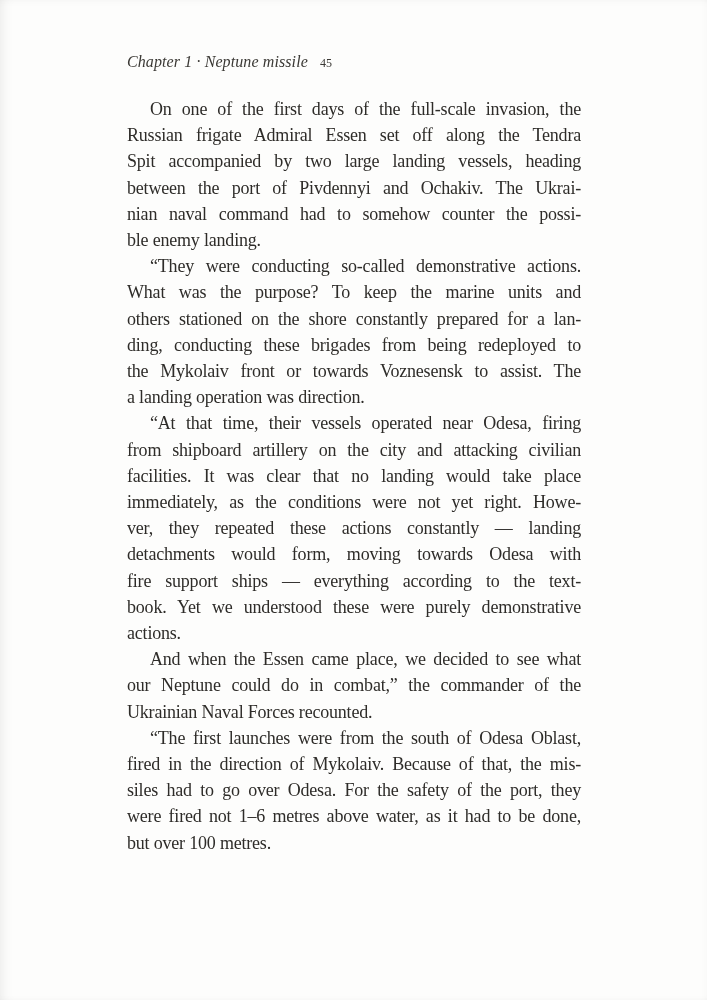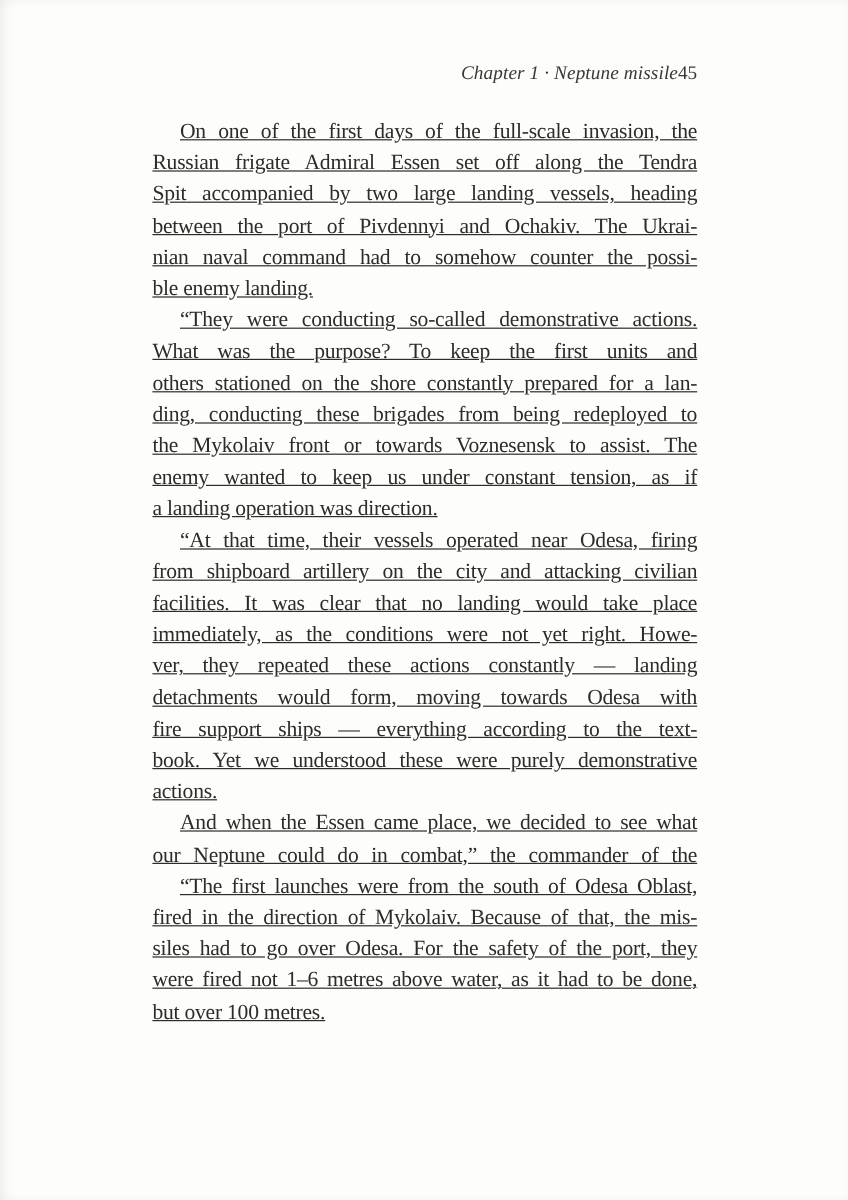--- a/index.html
+++ b/index.html
@@ -23,50 +23,50 @@
       inset -6px 0 10px -8px rgba(0,0,0,0.05),
       inset 0 8px 12px -10px rgba(0,0,0,0.05),
       inset 0 -6px 10px -8px rgba(0,0,0,0.04);
   }
   .running-head {
     position: absolute;
     left: 127px;
     right: 126px;
     top: 53px;
     display: flex;
-    justify-content: flex-end;
+    justify-content: flex-start;
     align-items: baseline;
     color: var(--header-color, #3b3935);
   }
   .chapter-title {
     font-style: italic;
     font-size: 16px;
     letter-spacing: 0.1px;
   }
   .page-number {
-    font-size: 16px;
+    font-size: 12px;
+    margin-left: 12px;
   }
   .body-text {
     position: absolute;
     left: 127px;
     top: 96px;
     width: 454px;
     color: var(--text-color, #2e2c29);
     font-size: 18px;
     line-height: 26.2px;
     letter-spacing: -0.2px;
   }
   .paragraph {
     margin: 0;
   }
   .text-line {
     text-align: justify;
     text-align-last: justify;
     white-space: normal;
-    text-decoration: underline;
   }
   .text-line.first {
     text-indent: 23px;
   }
   .text-line.last {
     text-align-last: left;
   }
 </style>
 </head>
 <body>
@@ -80,41 +80,41 @@
       <div class="paragraph">
         <div class="text-line first">On one of the first days of the full-scale invasion, the</div>
         <div class="text-line">Russian frigate Admiral Essen set off along the Tendra</div>
         <div class="text-line">Spit accompanied by two large landing vessels, heading</div>
         <div class="text-line">between the port of Pivdennyi and Ochakiv. The Ukrai-</div>
         <div class="text-line">nian naval command had to somehow counter the possi-</div>
         <div class="text-line last">ble enemy landing.</div>
       </div>
       <div class="paragraph">
         <div class="text-line first">“They were conducting so-called demonstrative actions.</div>
-        <div class="text-line">What was the purpose? To keep the first units and</div>
+        <div class="text-line">What was the purpose? To keep the marine units and</div>
         <div class="text-line">others stationed on the shore constantly prepared for a lan-</div>
         <div class="text-line">ding, conducting these brigades from being redeployed to</div>
         <div class="text-line">the Mykolaiv front or towards Voznesensk to assist. The</div>
-        <div class="text-line">enemy wanted to keep us under constant tension, as if</div>
         <div class="text-line last">a landing operation was direction.</div>
       </div>
       <div class="paragraph">
         <div class="text-line first">“At that time, their vessels operated near Odesa, firing</div>
         <div class="text-line">from shipboard artillery on the city and attacking civilian</div>
         <div class="text-line">facilities. It was clear that no landing would take place</div>
         <div class="text-line">immediately, as the conditions were not yet right. Howe-</div>
         <div class="text-line">ver, they repeated these actions constantly — landing</div>
         <div class="text-line">detachments would form, moving towards Odesa with</div>
         <div class="text-line">fire support ships — everything according to the text-</div>
         <div class="text-line">book. Yet we understood these were purely demonstrative</div>
         <div class="text-line last">actions.</div>
       </div>
       <div class="paragraph">
         <div class="text-line first">And when the Essen came place, we decided to see what</div>
         <div class="text-line">our Neptune could do in combat,” the commander of the</div>
+        <div class="text-line last">Ukrainian Naval Forces recounted.</div>
       </div>
       <div class="paragraph">
         <div class="text-line first">“The first launches were from the south of Odesa Oblast,</div>
         <div class="text-line">fired in the direction of Mykolaiv. Because of that, the mis-</div>
         <div class="text-line">siles had to go over Odesa. For the safety of the port, they</div>
         <div class="text-line">were fired not 1–6 metres above water, as it had to be done,</div>
         <div class="text-line last">but over 100 metres.</div>
       </div>
     </div>
 </div>

